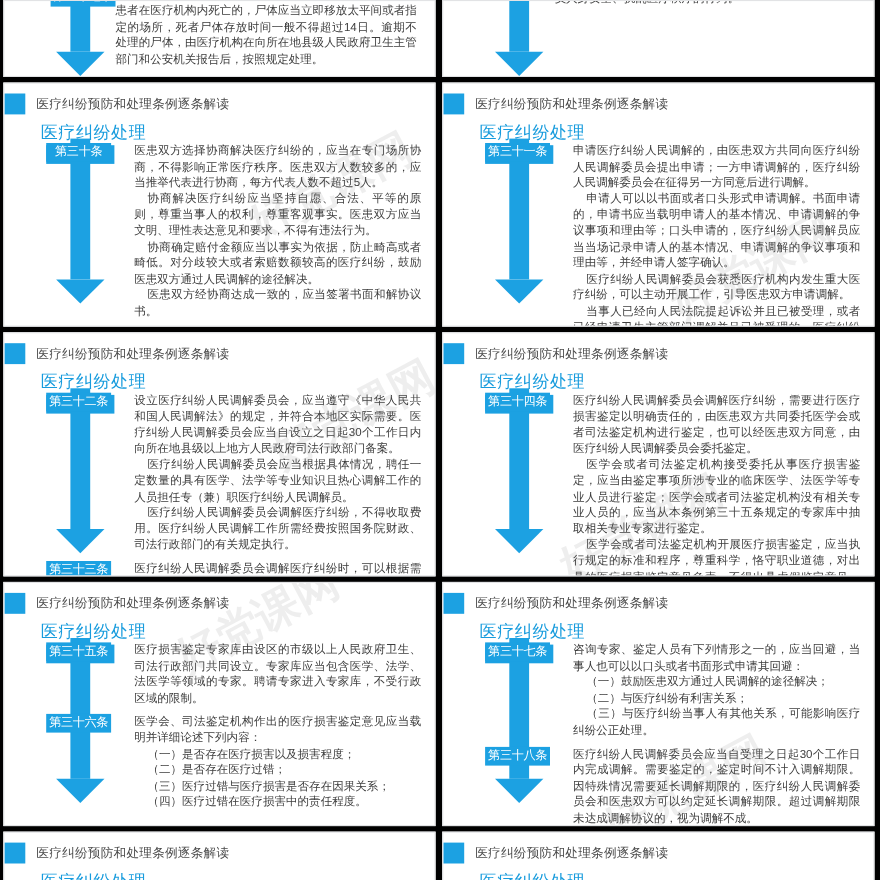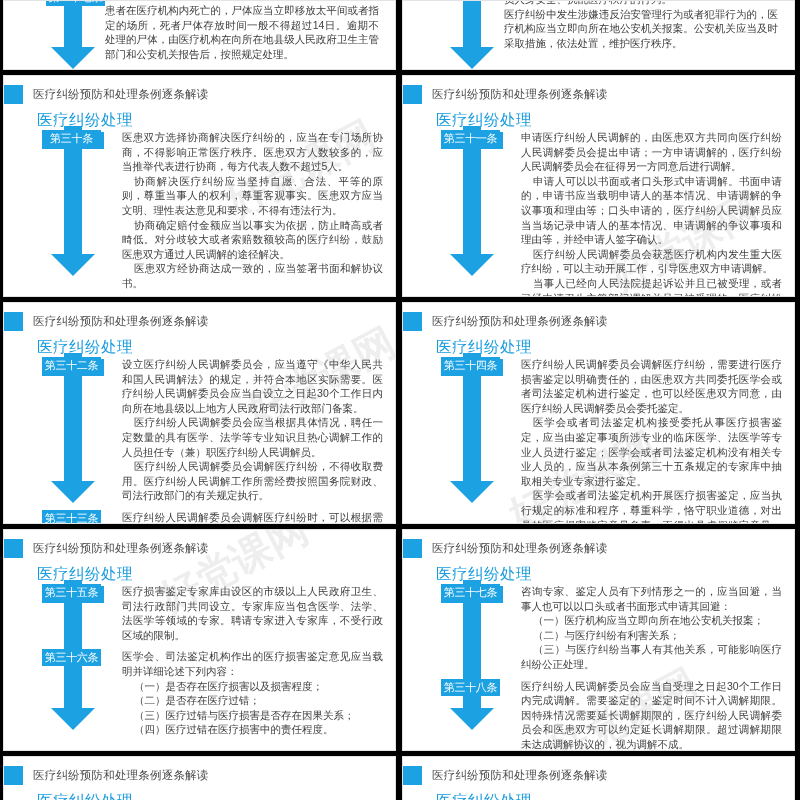--- a/index.html
+++ b/index.html
@@ -166,21 +166,20 @@
     </div>
   </div>
 
   <div class="slide h-top clipped-top">
     <div class="arrow top-variant" style="top:-60px">
       <div class="shaft" style="height:106px"></div>
       <div class="head" style="top:106px"></div>
     </div>
     <div class="cont-text" style="margin-top:-9px;">
       <p>员人身安全、扰乱医疗秩序的行为。</p>
-      <p>医疗纠纷中发生涉嫌违反治安管理行为或者犯罪行为的，医疗机构应当立即向所在地公安机关报案。公安机关应当及时采取措施，依法处置，维护医疗秩序。</p>
     </div>
   </div>
 
   <div class="slide h-std">
     <div class="slide-header">
       <div class="hdr-row">
         <div class="hdr-square"></div>
         <div class="hdr-caption">医疗纠纷预防和处理条例逐条解读</div>
       </div>
       <div class="hdr-title">医疗纠纷处理</div>
@@ -335,21 +334,21 @@
     <div class="arrow" style="top:50px;">
       <div class="cross"></div>
       <div class="shaft" style="height:128px"></div>
       <div class="head" style="top:128px"></div>
     </div>
     <div class="body">
       <div class="article">
         <div class="art-label">第三十七条</div>
         <div class="art-text">
           <p>咨询专家、鉴定人员有下列情形之一的，应当回避，当事人也可以以口头或者书面形式申请其回避：</p>
-          <p class="indent">（一）医疗机构应当立即向所在地公安机关报案；</p>
+          <p class="indent">（一）鼓励医患双方通过人民调解的途径解决；</p>
           <p class="indent">（二）与医疗纠纷有利害关系；</p>
           <p class="indent">（三）与医疗纠纷当事人有其他关系，可能影响医疗纠纷公正处理。</p>
         </div>
       </div>
       <div class="article">
         <div class="art-label">第三十八条</div>
         <div class="art-text">
           <p>医疗纠纷人民调解委员会应当自受理之日起30个工作日内完成调解。需要鉴定的，鉴定时间不计入调解期限。因特殊情况需要延长调解期限的，医疗纠纷人民调解委员会和医患双方可以约定延长调解期限。超过调解期限未达成调解协议的，视为调解不成。</p>
         </div>
       </div>

